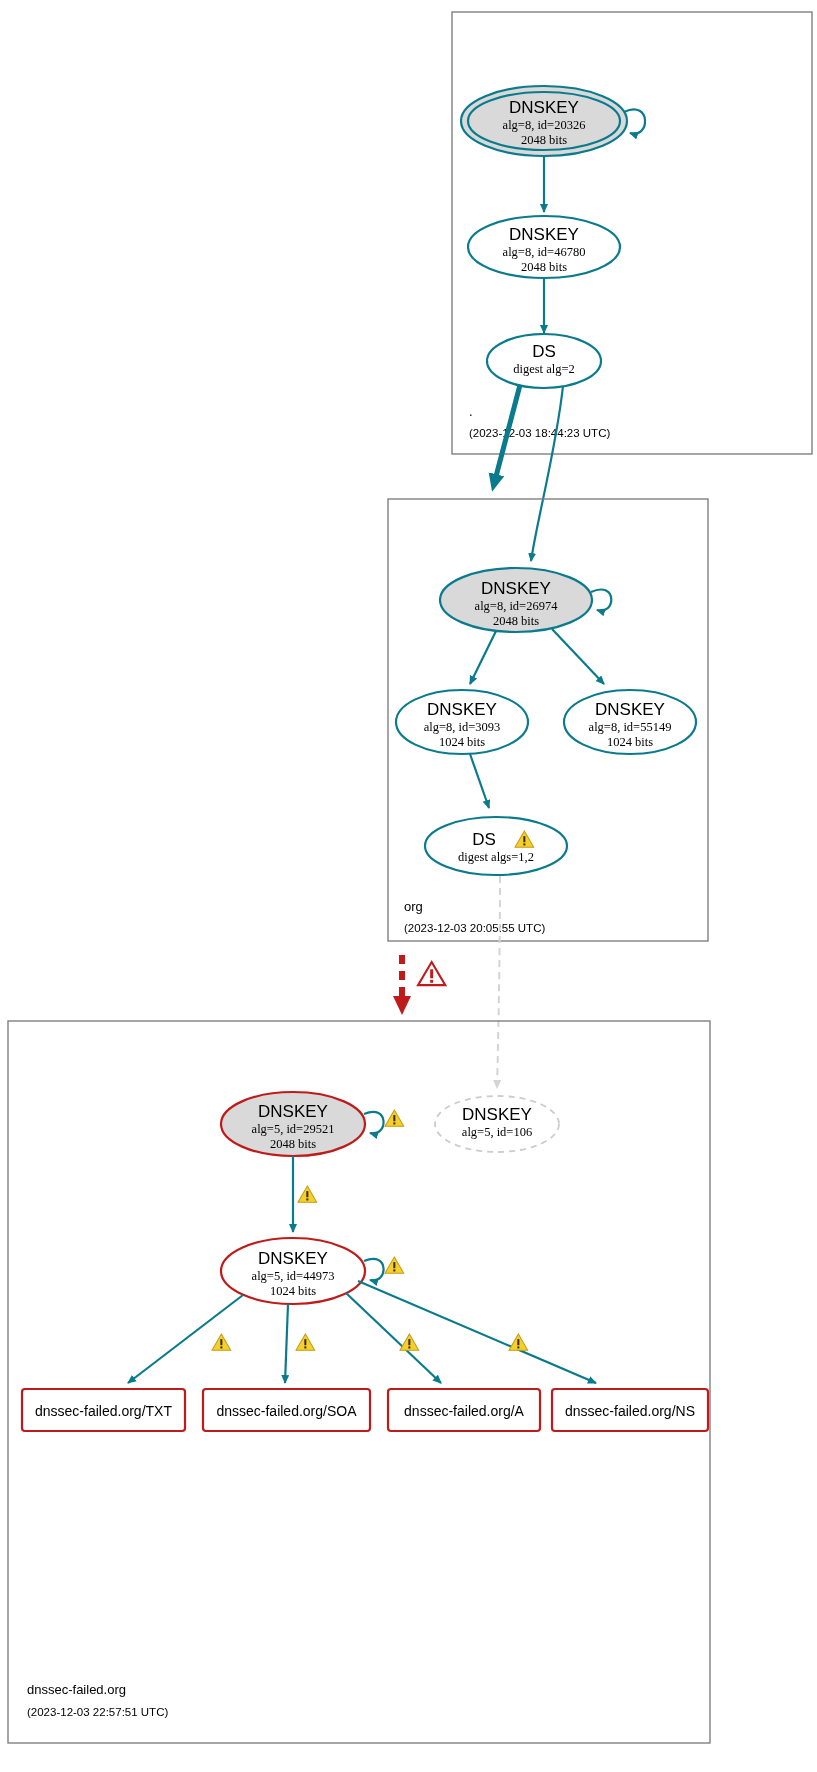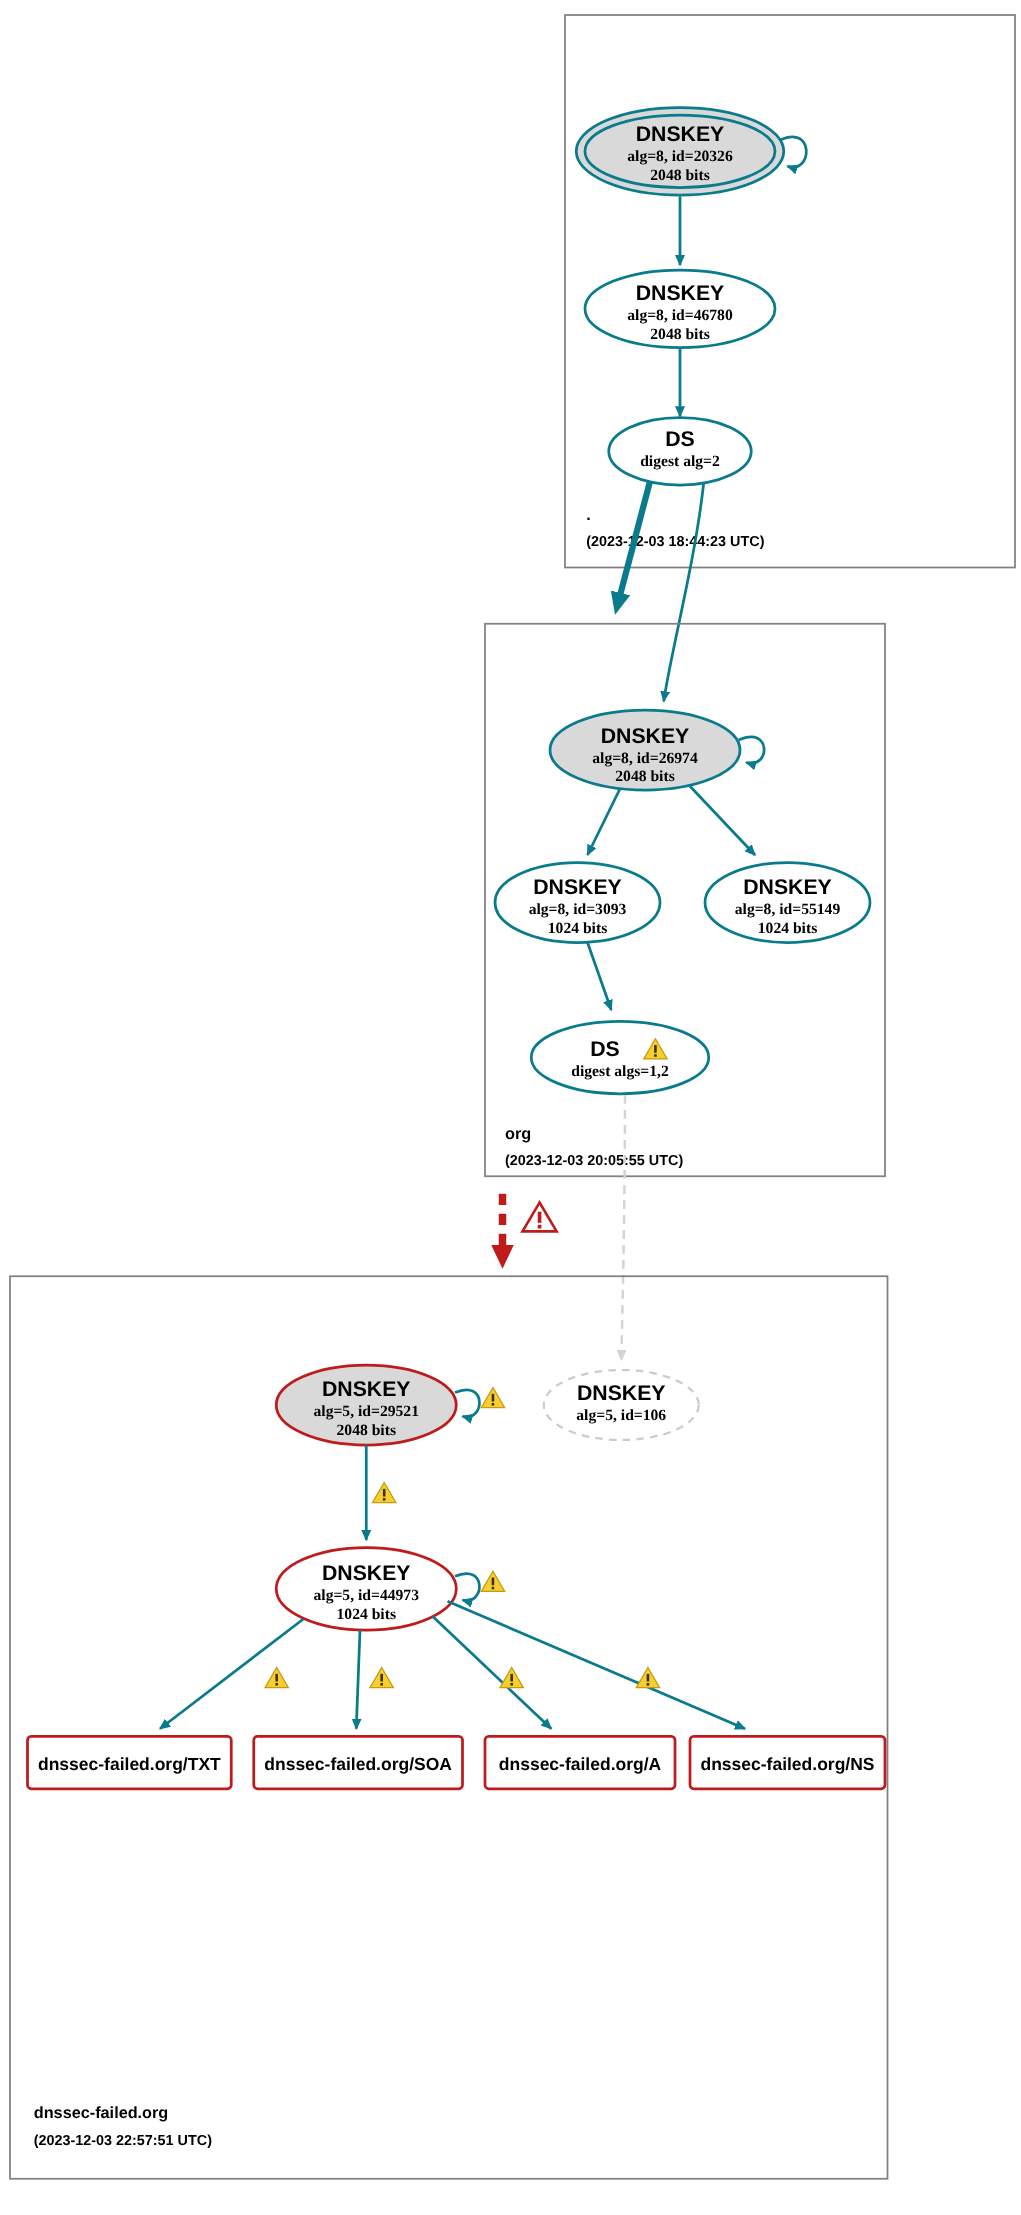--- a/index.html
+++ b/index.html
@@ -12,21 +12,20 @@
     width: 817px;
     height: 1772px;
     position: relative;
     overflow: hidden;
   }
   #stage {
     position: absolute;
     left: 0; top: 0;
     width: 817px;
     height: 1376px;
-    font-weight: bold;
   }
   svg#diagram {
     position: absolute;
     left: 0; top: 0;
     width: 817px;
     height: 1772px;
     display: block;
   }
   .zone-box {
     fill: none;

